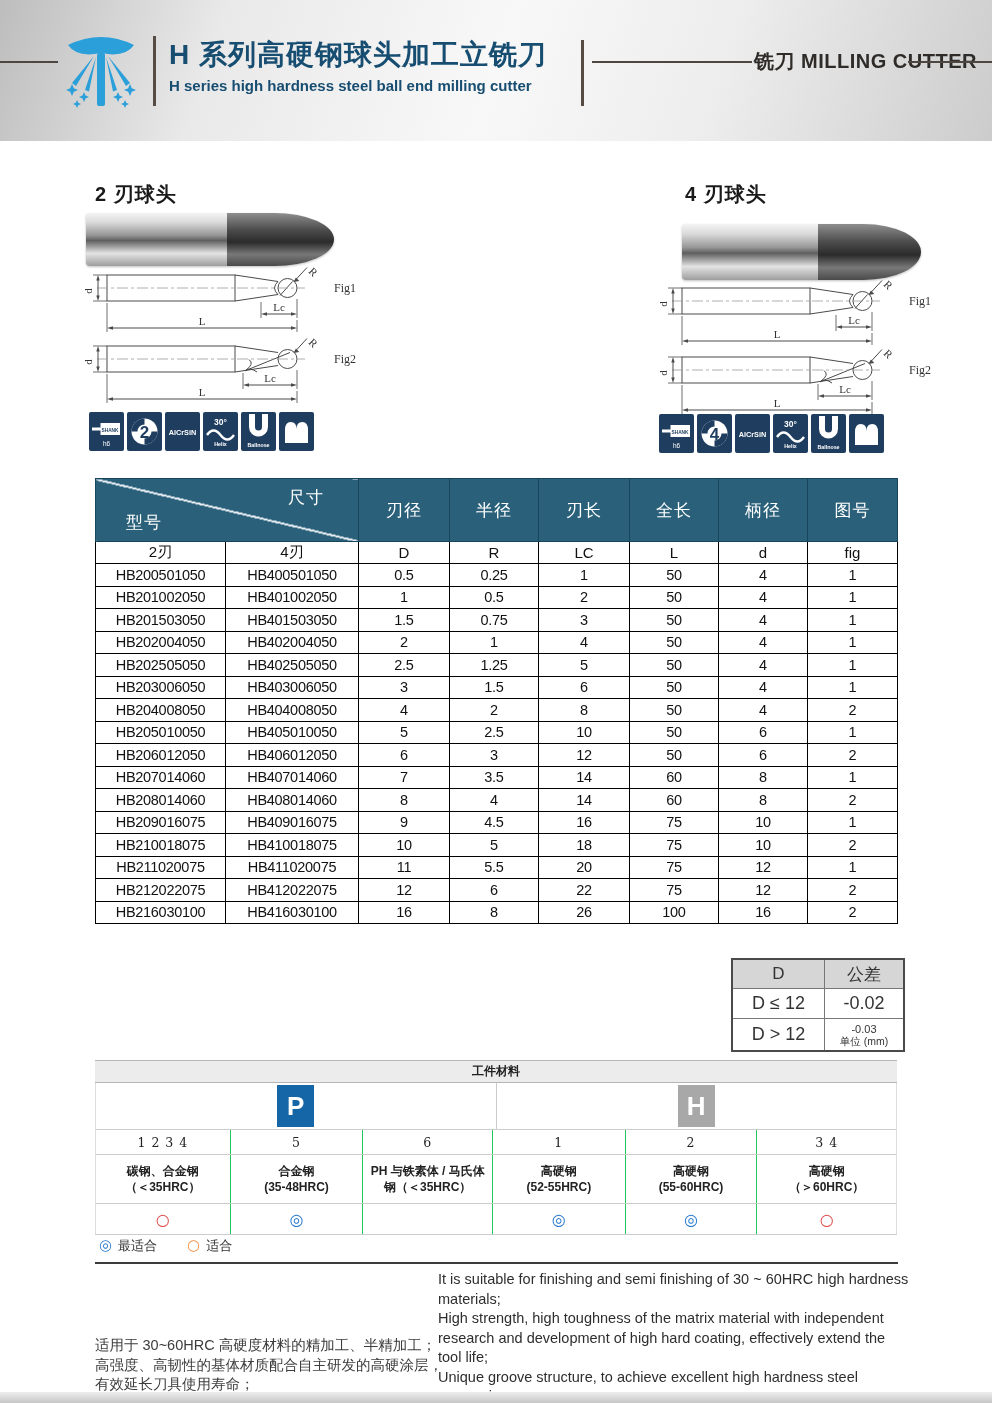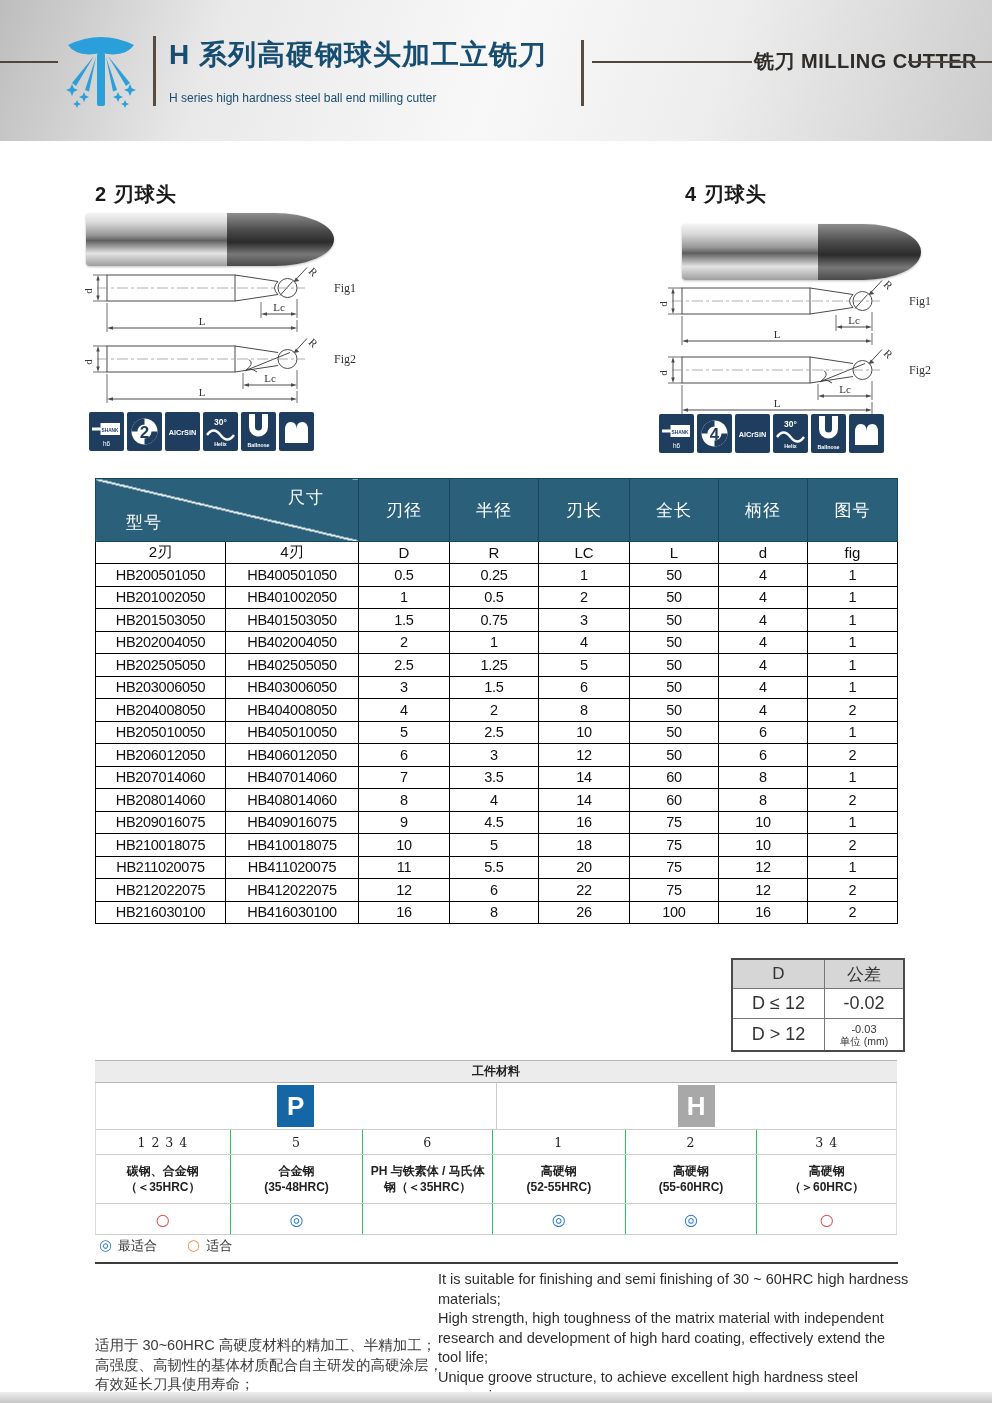--- a/index.html
+++ b/index.html
@@ -17,21 +17,21 @@
   .hline{position:absolute;top:61px;height:2px;background:#4e463f;}
   .hline-left{left:0;width:58px;}
   .hline-mid{left:592px;width:160px;}
   .hline-right{left:908px;width:84px;}
   .logo{position:absolute;left:62px;top:28px;}
   .vbar{position:absolute;background:#564c44;}
   .vbar1{left:153px;top:36px;width:3px;height:70px;}
   .vbar2{left:581px;top:40px;width:3px;height:66px;}
   .title-zh{position:absolute;left:169px;top:36px;font-size:28px;font-weight:bold;
             color:var(--title_blue);letter-spacing:1px;white-space:nowrap;}
-  .title-en{position:absolute;left:169px;top:91px;font-size:12px;font-weight:normal;
+  .title-en{position:absolute;left:169px;top:77px;font-size:15px;font-weight:bold;
             color:var(--title_blue);white-space:nowrap;}
   .category{position:absolute;left:754px;top:48px;font-size:20px;font-weight:bold;
             color:#2e2b28;letter-spacing:.5px;white-space:nowrap;}
 
   
   .sec-title{position:absolute;font-size:20px;font-weight:bold;color:#1a1a1a;letter-spacing:1px;}
   #sec2-title{left:95px;top:181px;} #sec4-title{left:685px;top:181px;}
 
   
   .photo{position:absolute;display:flex;filter:drop-shadow(0 1px 1px rgba(0,0,0,.25));}

